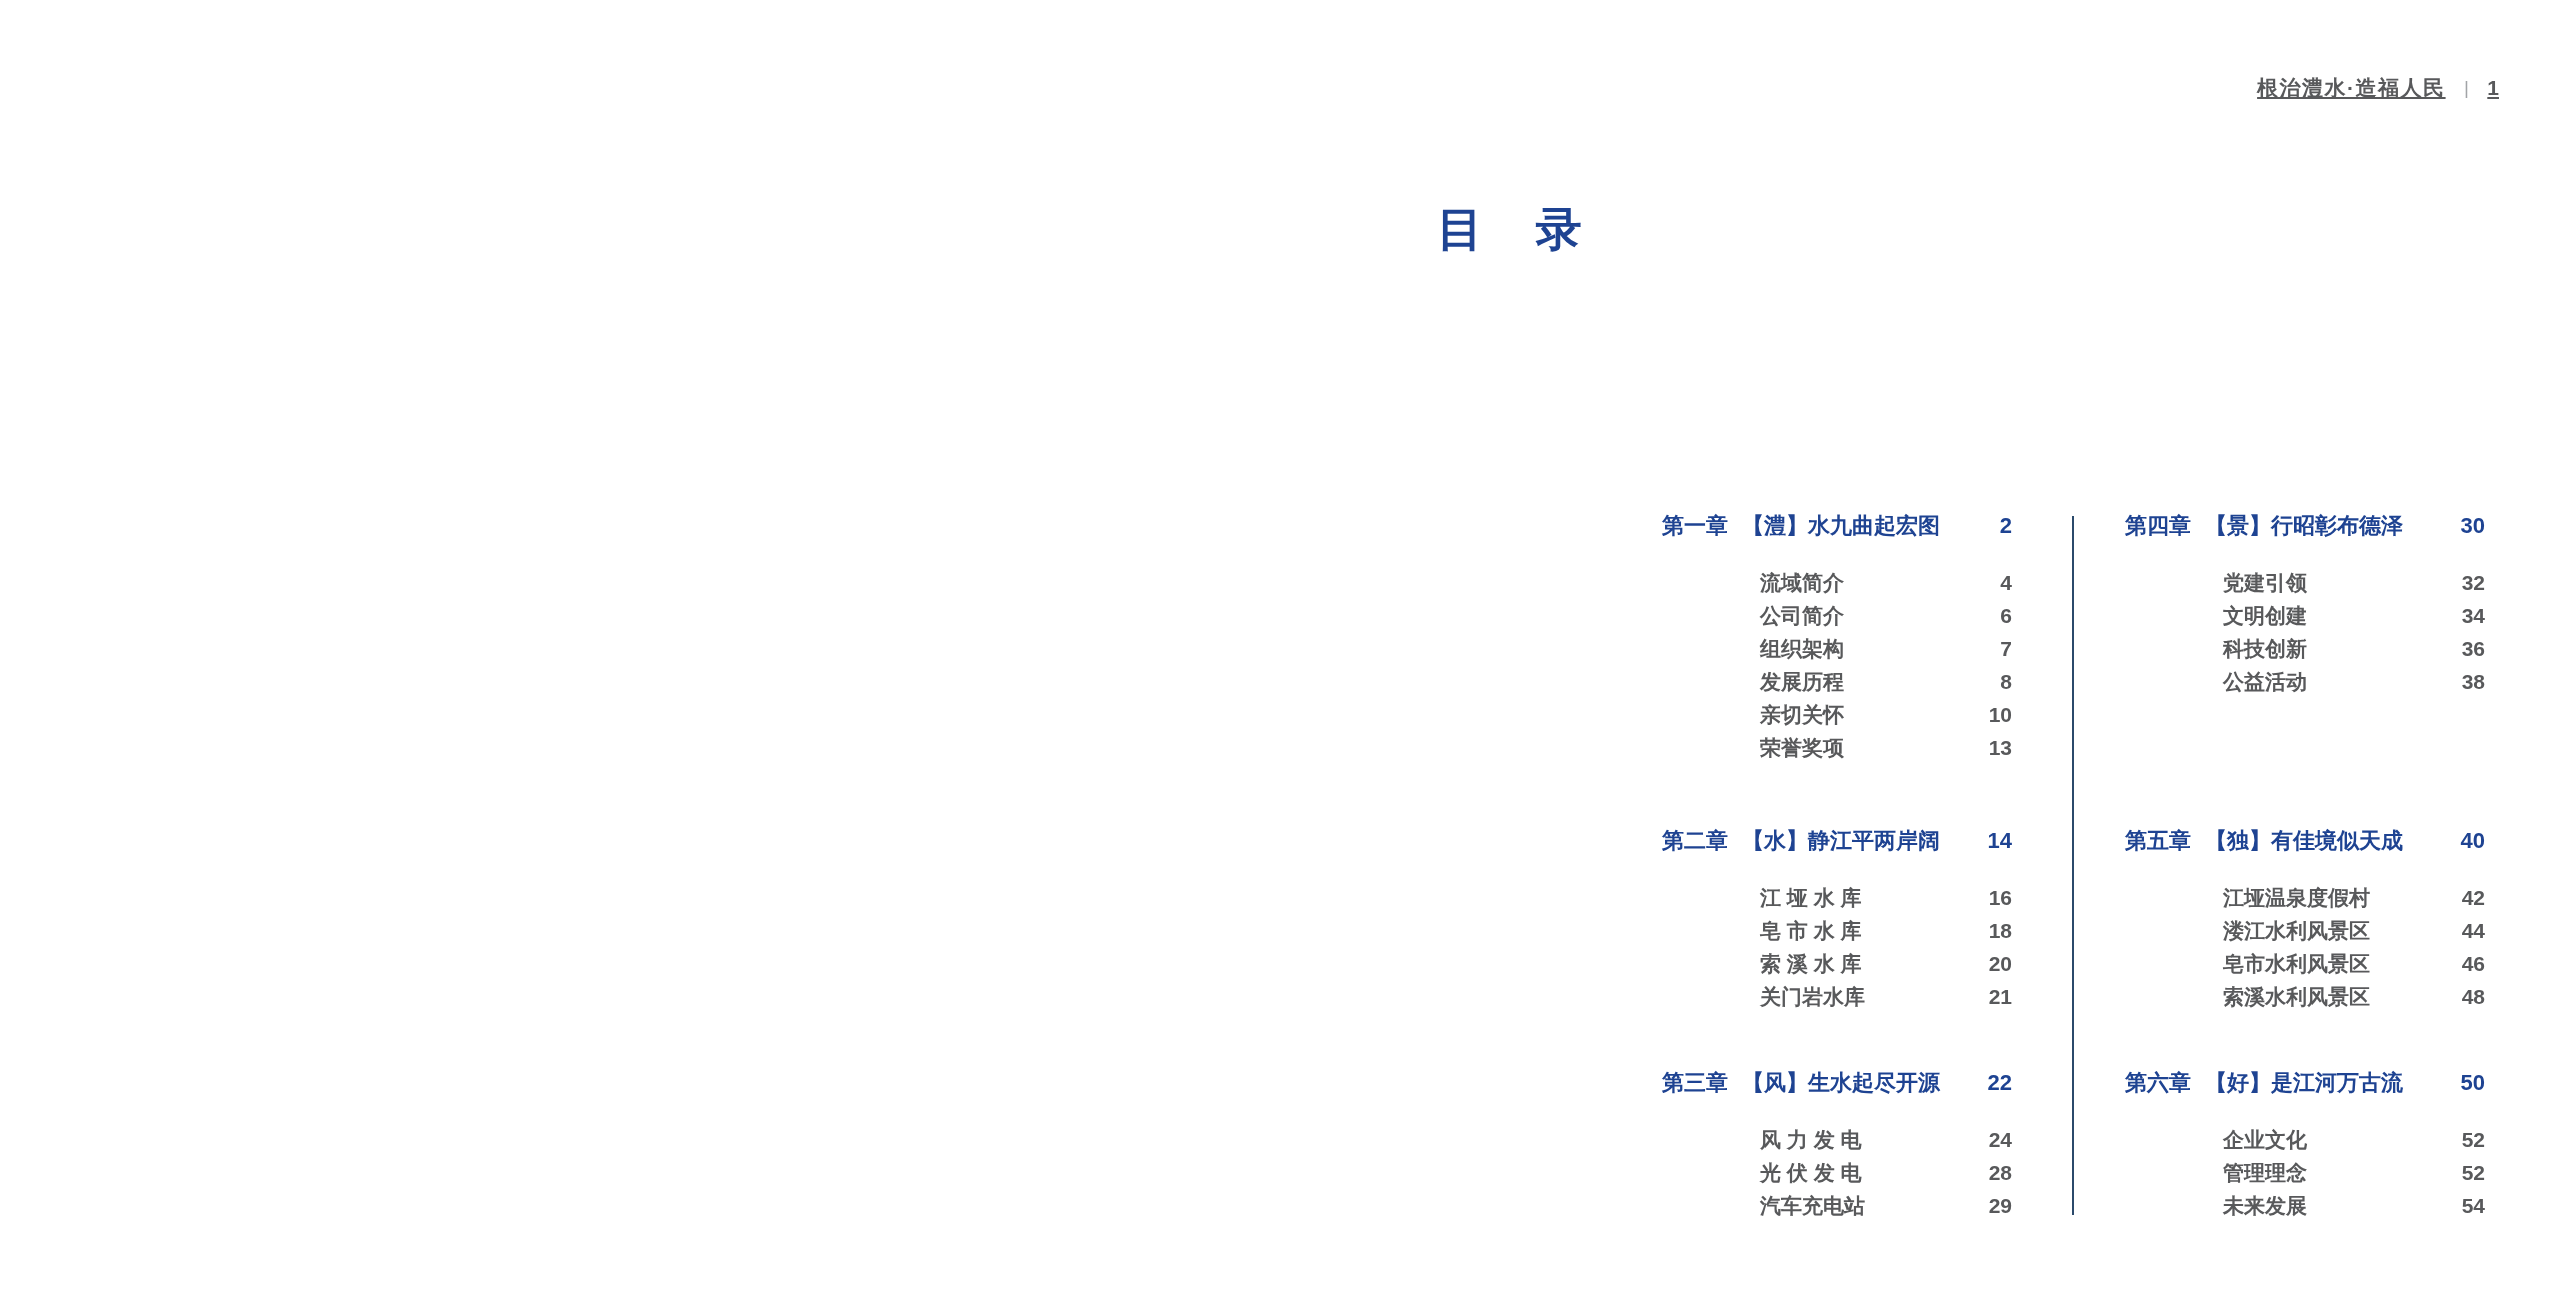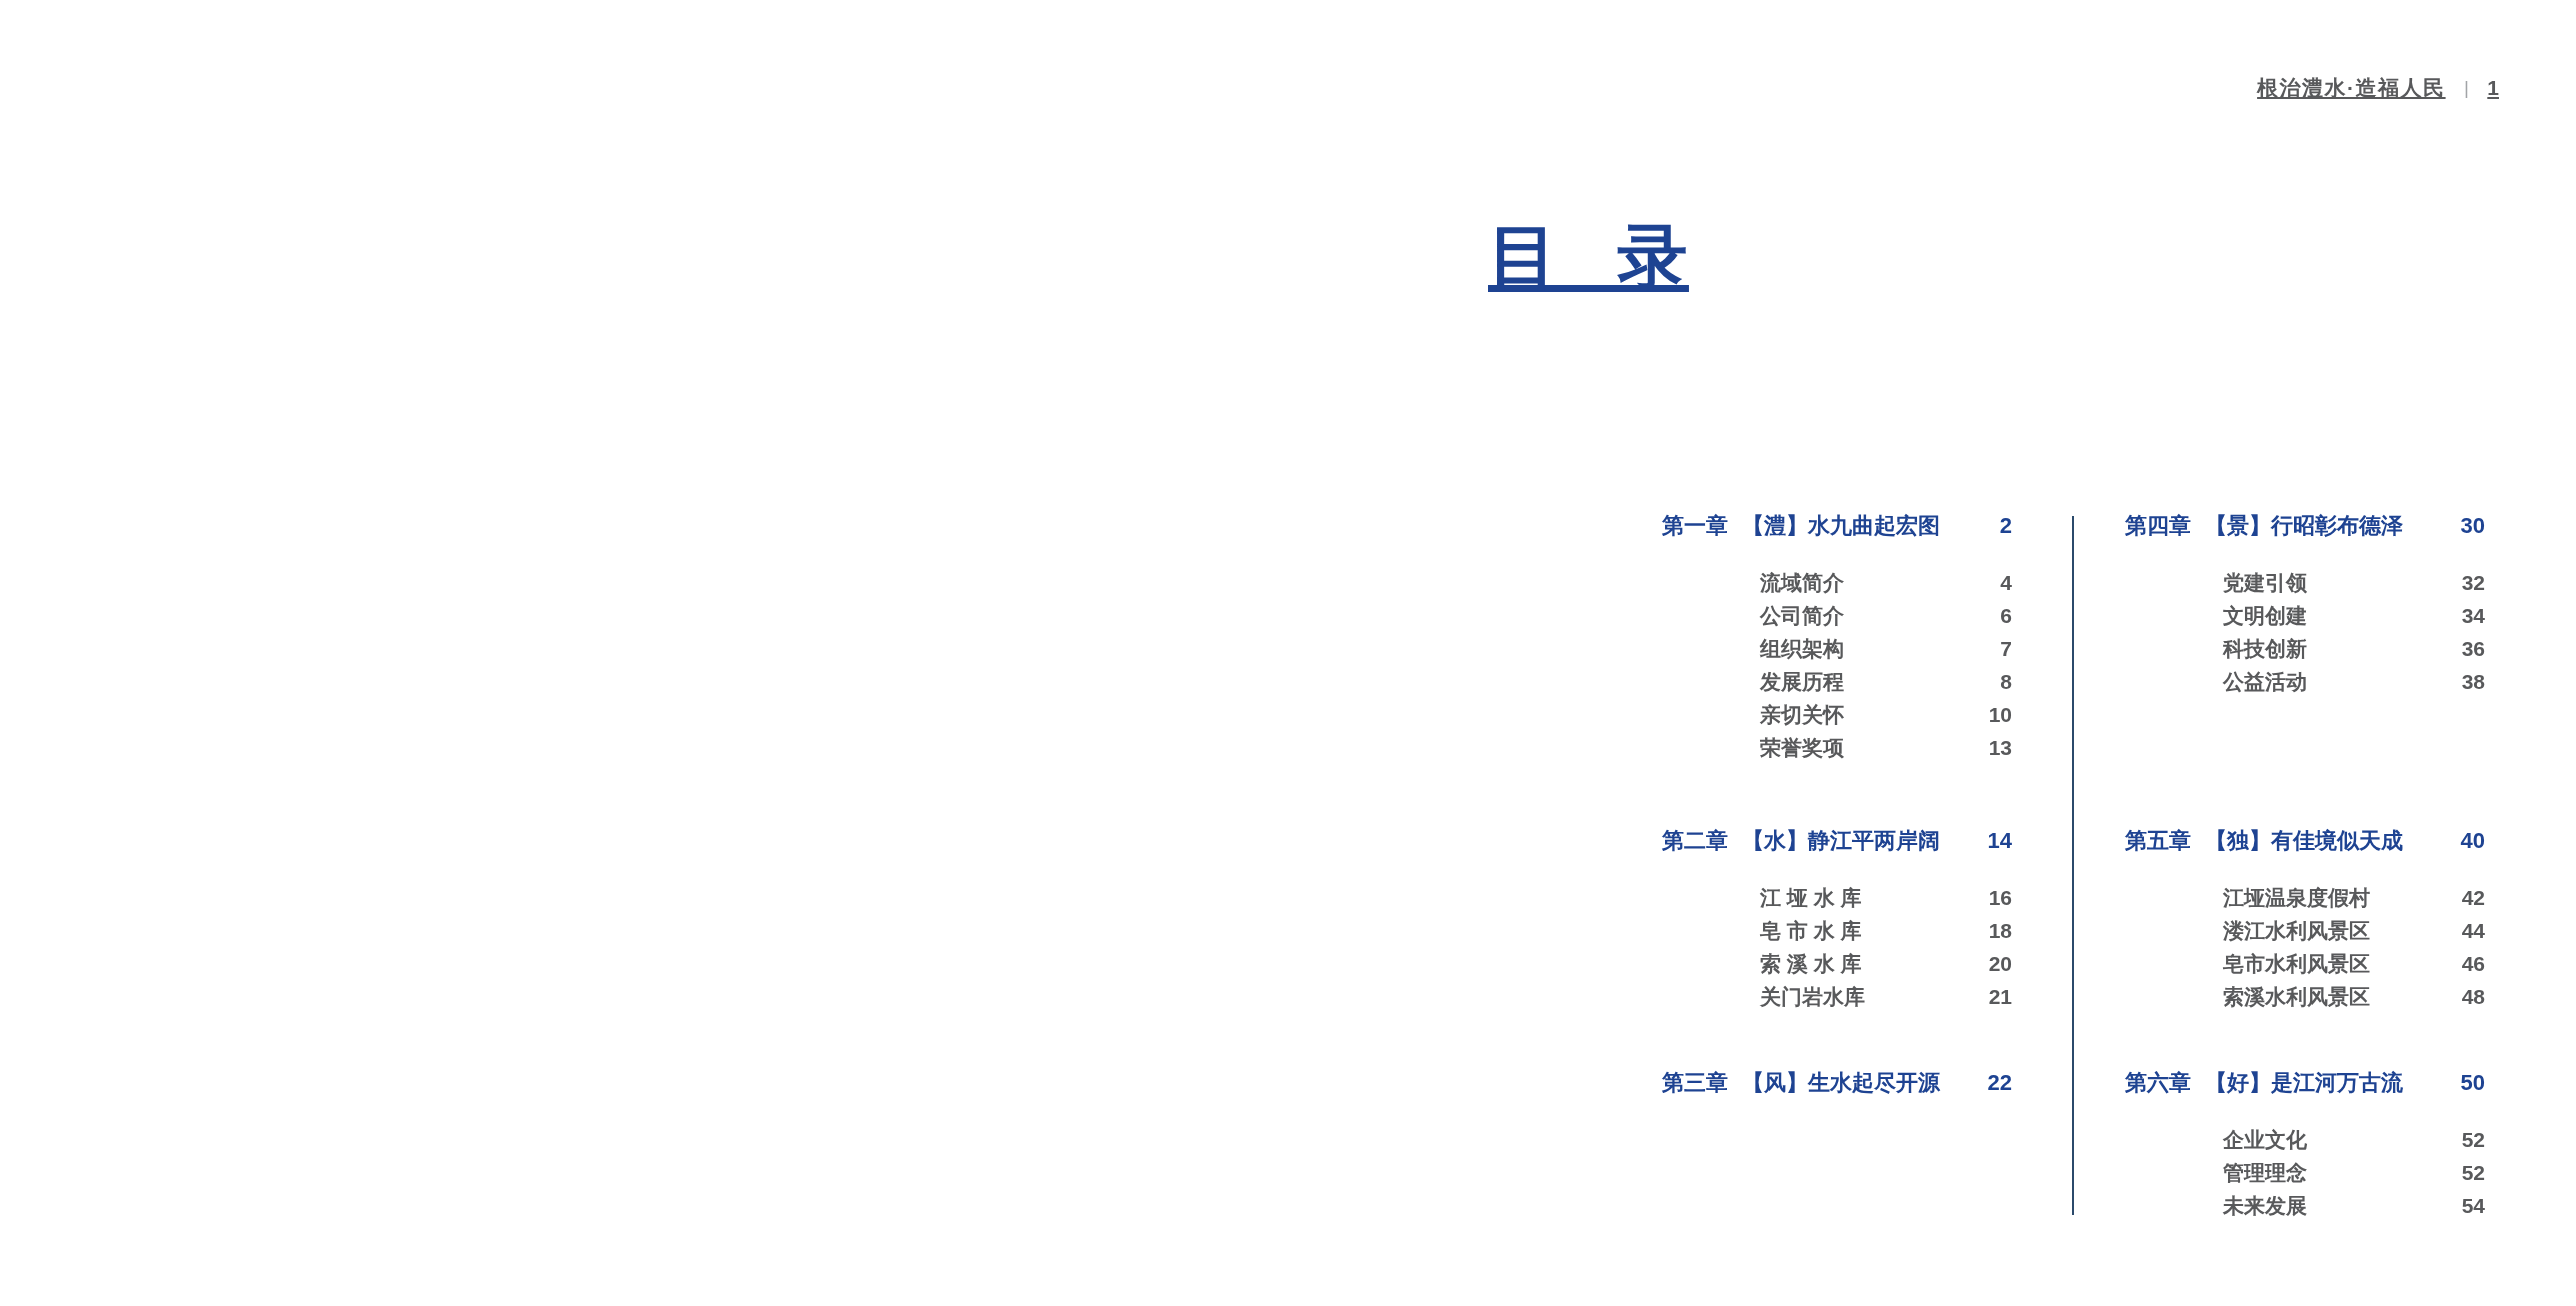--- a/index.html
+++ b/index.html
@@ -18,23 +18,23 @@
     display:flex;align-items:center;gap:18.4px;
     font-size:21px;letter-spacing:1.5px;color:#58595b;text-decoration:underline;
   }
   .running-header .sep{
     color:#a2a4a7;font-weight:normal;font-size:19px;letter-spacing:0;
   }
   .running-header .pagenum{letter-spacing:0;}
 
   
   .page-title{
-    position:absolute;left:1488px;top:175px;
-    font-size:70px;line-height:1;color:#1e4392;
-    word-spacing:37px;letter-spacing:1.5px;text-decoration:underline;
+    position:absolute;left:1437px;top:175px;
+    font-size:46px;line-height:1;color:#1e4392;
+    word-spacing:37px;letter-spacing:1.5px;
   }
 
   
   .col-divider{
     position:absolute;left:2072px;top:516px;
     width:2.3px;height:699px;background:#2b4a6b;
   }
 
   
   .chapter-group{position:absolute;}
@@ -135,20 +135,34 @@
       </div>
     </div>
   </section>
 
   <section class="chapter-group col-left row-3">
     <div class="chapter-heading">
       <span class="chapter-label">第三章</span>
       <span class="chapter-title">【风】生水起尽开源</span>
       <span class="chapter-page">22</span>
     </div>
+    <div class="chapter-items">
+      <div class="toc-item">
+        <span class="item-label">风 力 发 电</span>
+        <span class="item-page">24</span>
+      </div>
+      <div class="toc-item">
+        <span class="item-label">光 伏 发 电</span>
+        <span class="item-page">28</span>
+      </div>
+      <div class="toc-item">
+        <span class="item-label">汽车充电站</span>
+        <span class="item-page">29</span>
+      </div>
+    </div>
   </section>
 
   <section class="chapter-group col-right row-1">
     <div class="chapter-heading">
       <span class="chapter-label">第四章</span>
       <span class="chapter-title">【景】行昭彰布德泽</span>
       <span class="chapter-page">30</span>
     </div>
     <div class="chapter-items">
       <div class="toc-item">

